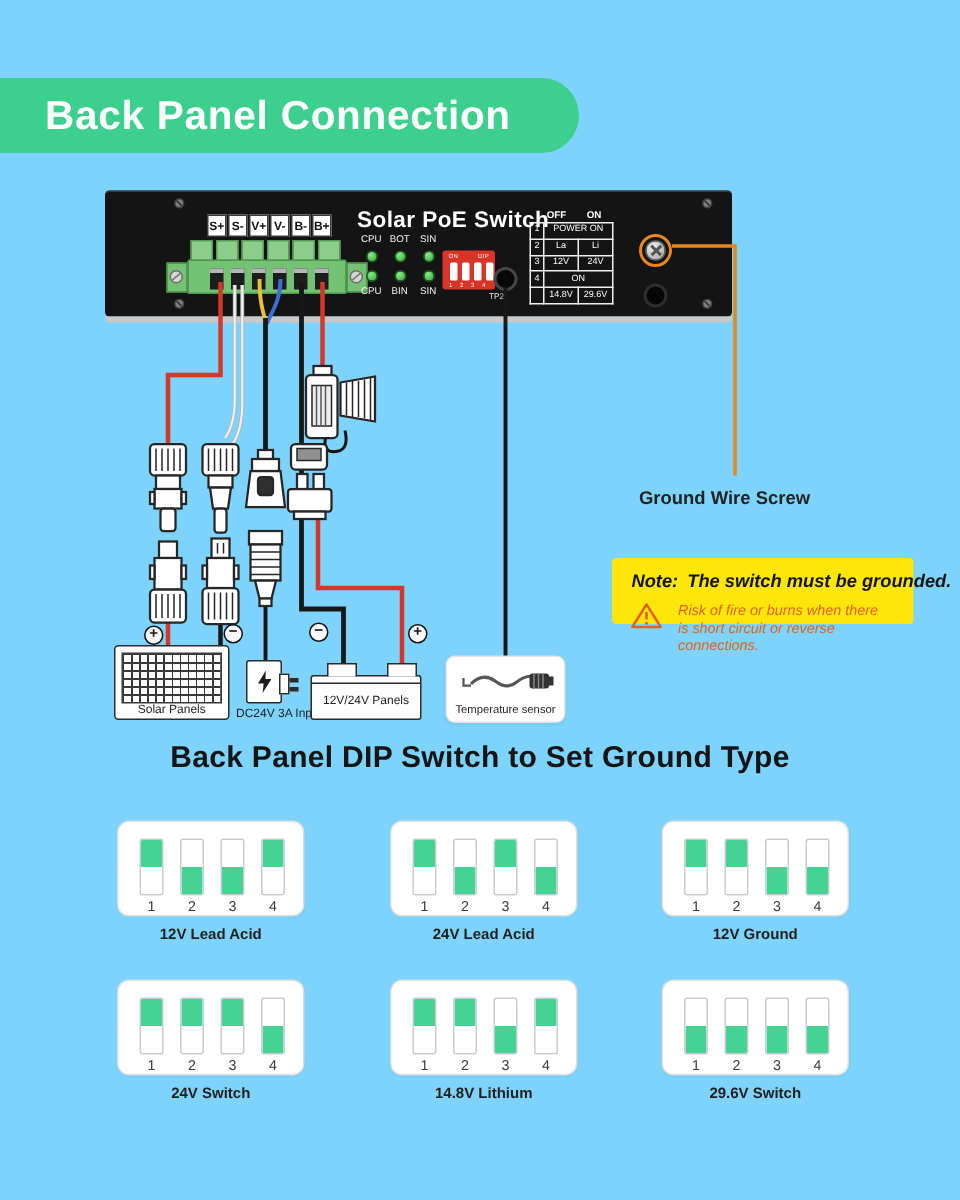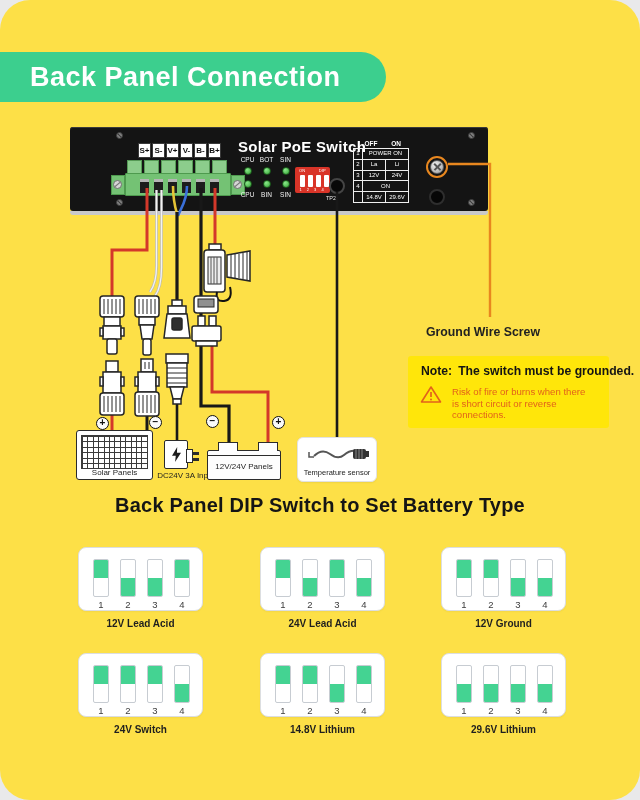--- a/index.html
+++ b/index.html
@@ -1,17 +1,17 @@
 <!DOCTYPE html>
 <html><head>
 <meta charset="utf-8">
 <style>
   html,body{margin:0;padding:0;}
   body{font-family:"Liberation Sans",sans-serif;background:#e9e9ea;}
-  #stage{position:relative;width:640px;height:800px;margin:0 auto;background:#fde047;overflow:hidden;border-radius:30px;}
+  #stage{position:relative;width:640px;height:800px;margin:0 auto;background:#7dd3fc;overflow:hidden;}
   .abs{position:absolute;}
 
   
   #banner{left:0;top:52px;width:386px;height:50px;background:#3ccf8e;border-radius:0 25px 25px 0;}
   #banner .t{position:absolute;left:30px;top:0;line-height:50px;font-size:27px;font-weight:bold;color:#fff;letter-spacing:.5px;}
 
   
   #panel{left:70px;top:127px;width:418px;height:84px;background:#141414;border-radius:3px;box-shadow:inset 0 1px 0 #3a3a3a;}
   #panel-shadow{left:70px;top:211px;width:418px;height:4px;background:#c9c9c9;border-radius:0 0 3px 3px;}
   .pscrew{width:7px;height:7px;border-radius:50%;background:#7f7f7f;border:1px solid #3c3c3c;box-sizing:border-box;}
@@ -68,21 +68,21 @@
   #battery:before{content:"";position:absolute;left:0;right:0;top:4px;border-top:1.3px solid #2b2b2b;}
   #battery .comp-label{position:absolute;left:0;right:0;top:11px;}
   .bpost{position:absolute;top:-9px;width:20px;height:9px;background:#fdfdfd;border:1.6px solid #2b2b2b;border-bottom:none;box-sizing:border-box;}
   #tempbox{left:297px;top:437px;width:80px;height:45px;background:#fff;border:1px solid #e2e2e2;border-radius:6px;box-shadow:0 1px 2px rgba(0,0,0,.06);box-sizing:border-box;}
   #tempbox .comp-label{position:absolute;left:0;right:0;bottom:4px;font-size:7.5px;}
   .sym{width:13px;height:13px;border:1.6px solid #111;border-radius:50%;background:#fafafa;box-sizing:border-box;
        font-size:10px;font-weight:bold;line-height:9px;text-align:center;color:#111;}
 
   
   #groundlabel{left:426px;top:325px;width:135px;text-align:left;font-size:12.3px;font-weight:600;color:#222;}
-  #notebox{left:408px;top:356px;width:201px;height:72px;background:#ffe60a;border-radius:3px;}
+  #notebox{left:408px;top:372px;width:201px;height:44px;background:#ffe60a;border-radius:3px;font-style:italic;}
   #notebox .l1{position:absolute;left:13px;top:8px;font-size:12.2px;font-weight:bold;color:#141414;white-space:nowrap;}
   #notebox .l1 .body{margin-left:6px;}
   #notebox .warntext{position:absolute;left:44px;top:30px;font-size:9.6px;line-height:11.5px;color:#e2621b;}
   #warntri{position:absolute;left:12px;top:29px;}
 
   
   #diptitle{left:0;top:494px;width:640px;text-align:center;font-size:20px;font-weight:800;color:#151515;letter-spacing:.2px;}
   .dipcard{width:125px;height:64px;background:#fff;border:1px solid #dcdee0;border-radius:8px;box-sizing:border-box;box-shadow:0 1px 2px rgba(0,0,0,.04);}
   .dipcard .slots{position:absolute;left:14px;top:11px;display:flex;gap:11px;}
   .slot{position:relative;width:16px;height:38px;background:#fff;border:1px solid #c7ccd2;border-radius:2px;box-sizing:border-box;overflow:hidden;}
@@ -339,21 +339,21 @@
       <path d="M11,2 L20.5,17 H1.5 Z" fill="none" stroke="#e2621b" stroke-width="1.6" stroke-linejoin="round"></path>
       <path d="M11,7 V12" stroke="#e2621b" stroke-width="1.7"></path>
       <circle cx="11" cy="14.5" r="1" fill="#e2621b"></circle>
     </svg>
     <div class="warntext">
       <div>Risk of fire or burns when there</div>
       <div>is short circuit or reverse connections.</div>
     </div>
   </div>
 
-  <div class="abs" id="diptitle">Back Panel DIP Switch to Set Battery Type</div>
+  <div class="abs" id="diptitle">Back Panel DIP Switch to Set Ground Type</div>
 
   <div class="abs dipcard" style="left:78px;top:547px;">
     <div class="slots">
         <span class="slot up">
           <i></i>
         </span>
         <span class="slot down">
           <i></i>
         </span>
         <span class="slot down">
@@ -479,15 +479,15 @@
         <span class="slotnum">3</span>
         <span class="slotnum">4</span>
       </div>
   </div>
 
   <div class="abs diplabel" style="left:78px;top:618px;">12V Lead Acid</div>
   <div class="abs diplabel" style="left:260px;top:618px;">24V Lead Acid</div>
   <div class="abs diplabel" style="left:441px;top:618px;">12V Ground</div>
   <div class="abs diplabel" style="left:78px;top:724px;">24V Switch</div>
   <div class="abs diplabel" style="left:260px;top:724px;">14.8V Lithium</div>
-  <div class="abs diplabel" style="left:441px;top:724px;">29.6V Lithium</div>
+  <div class="abs diplabel" style="left:441px;top:724px;">29.6V Switch</div>
 
 </div>
 
 </body></html>

